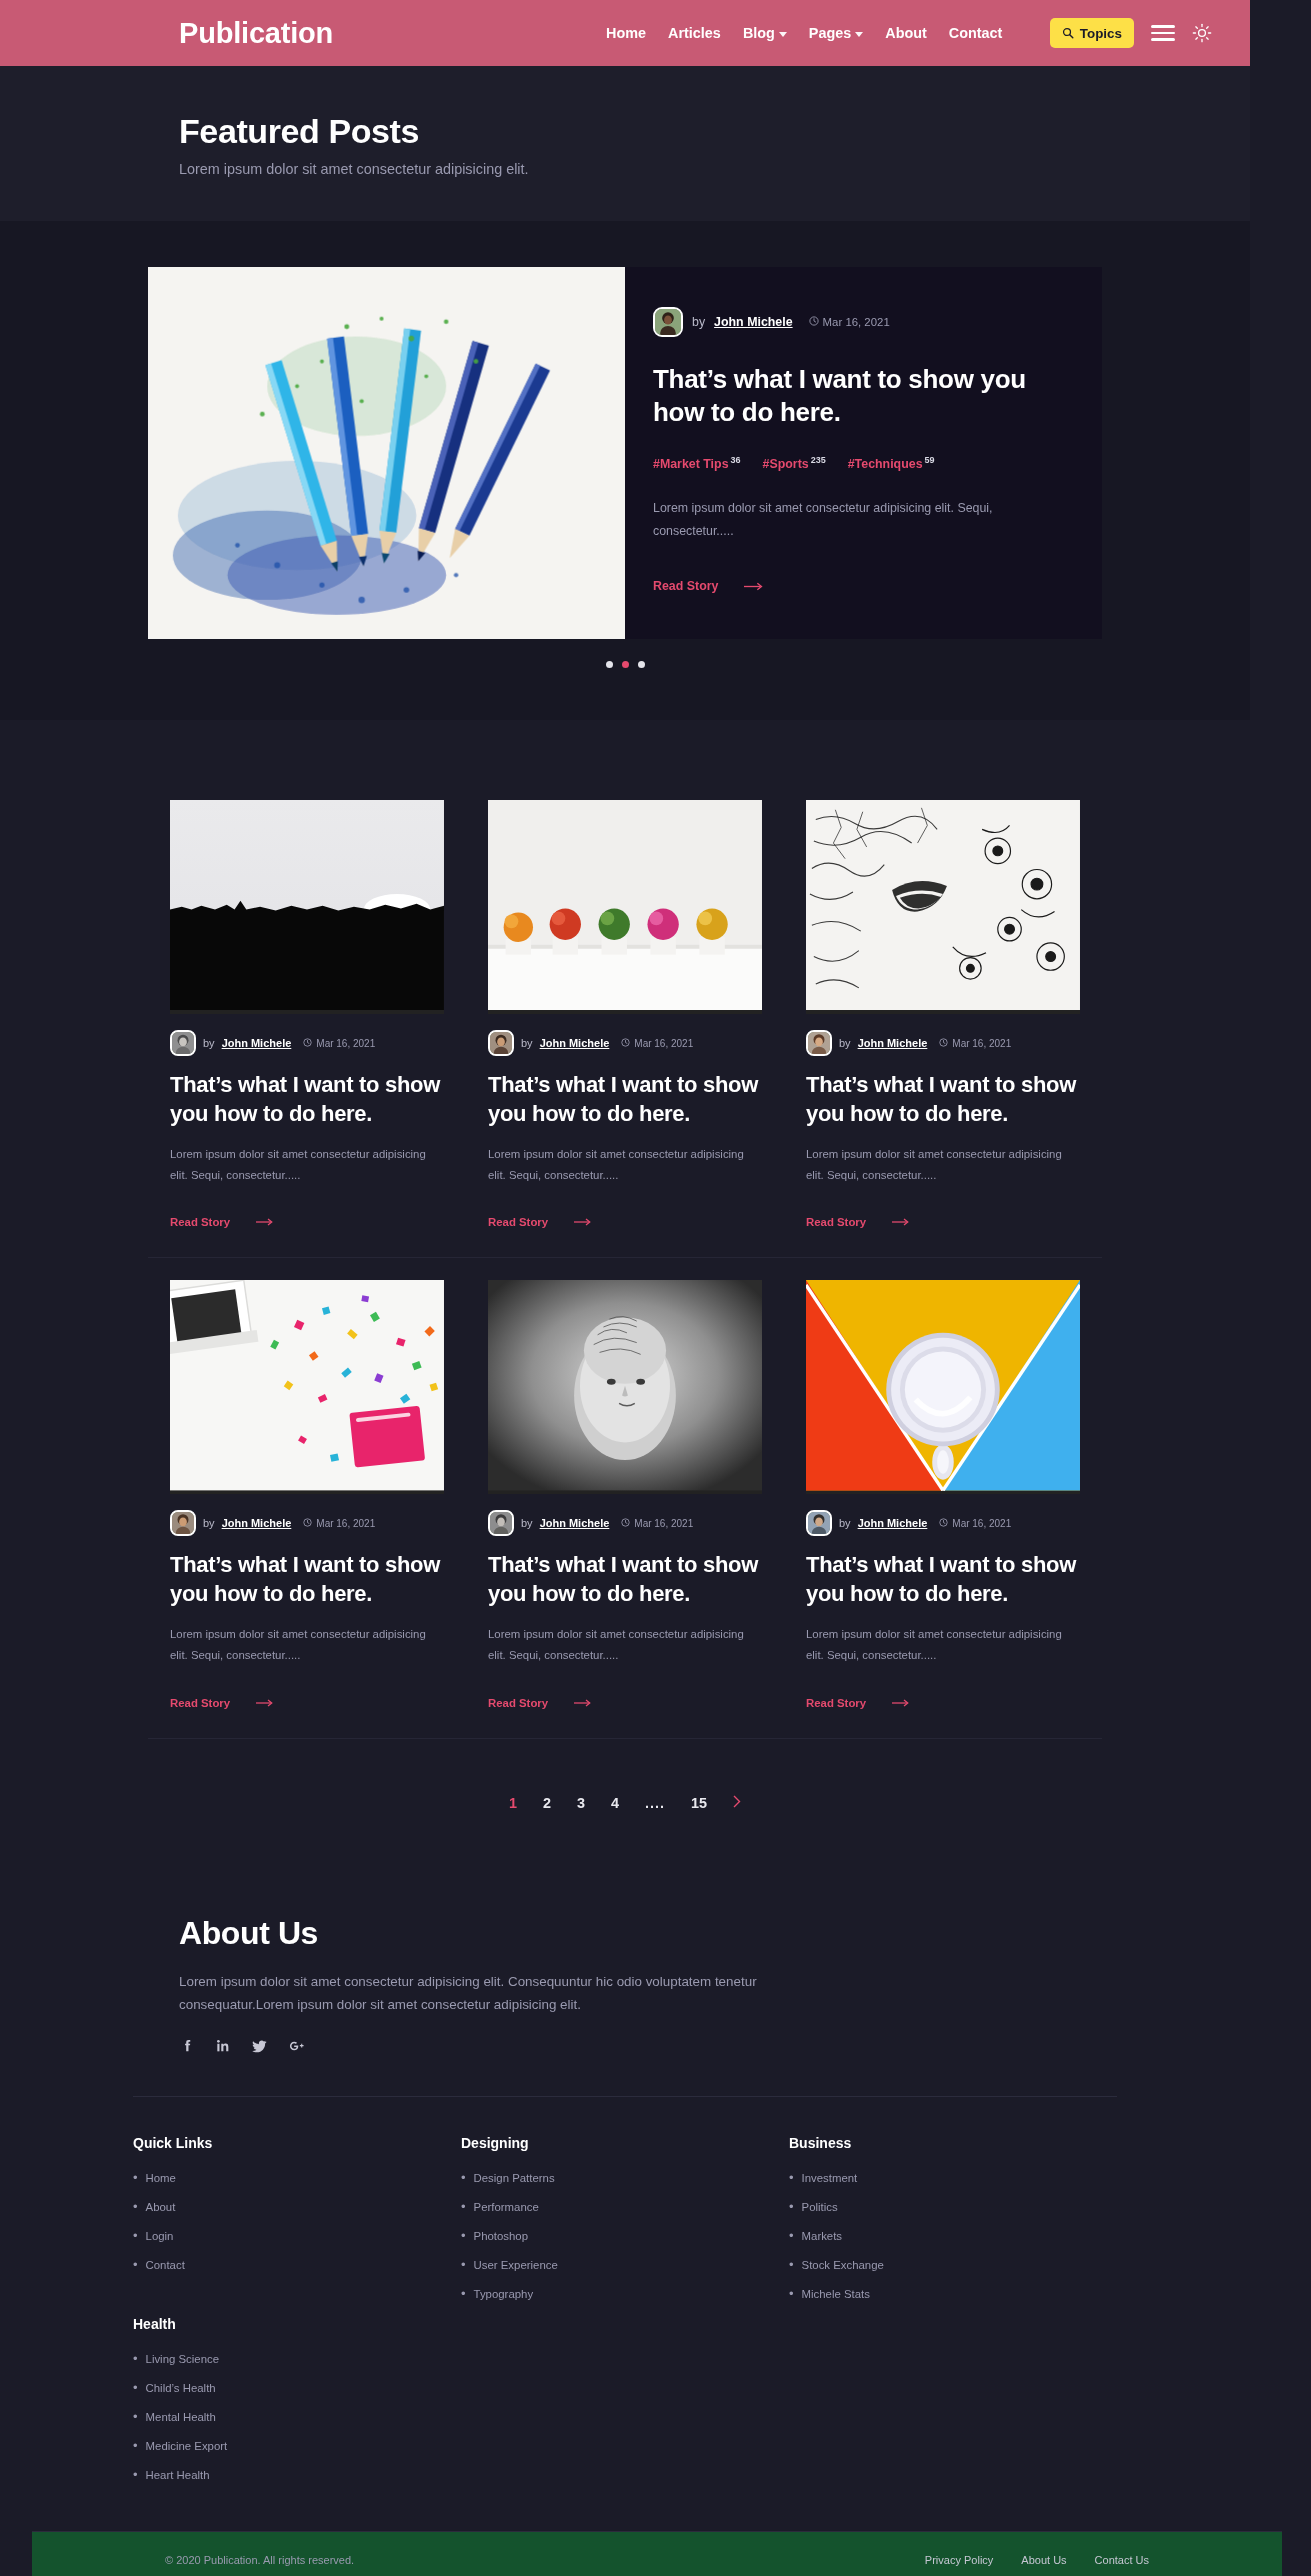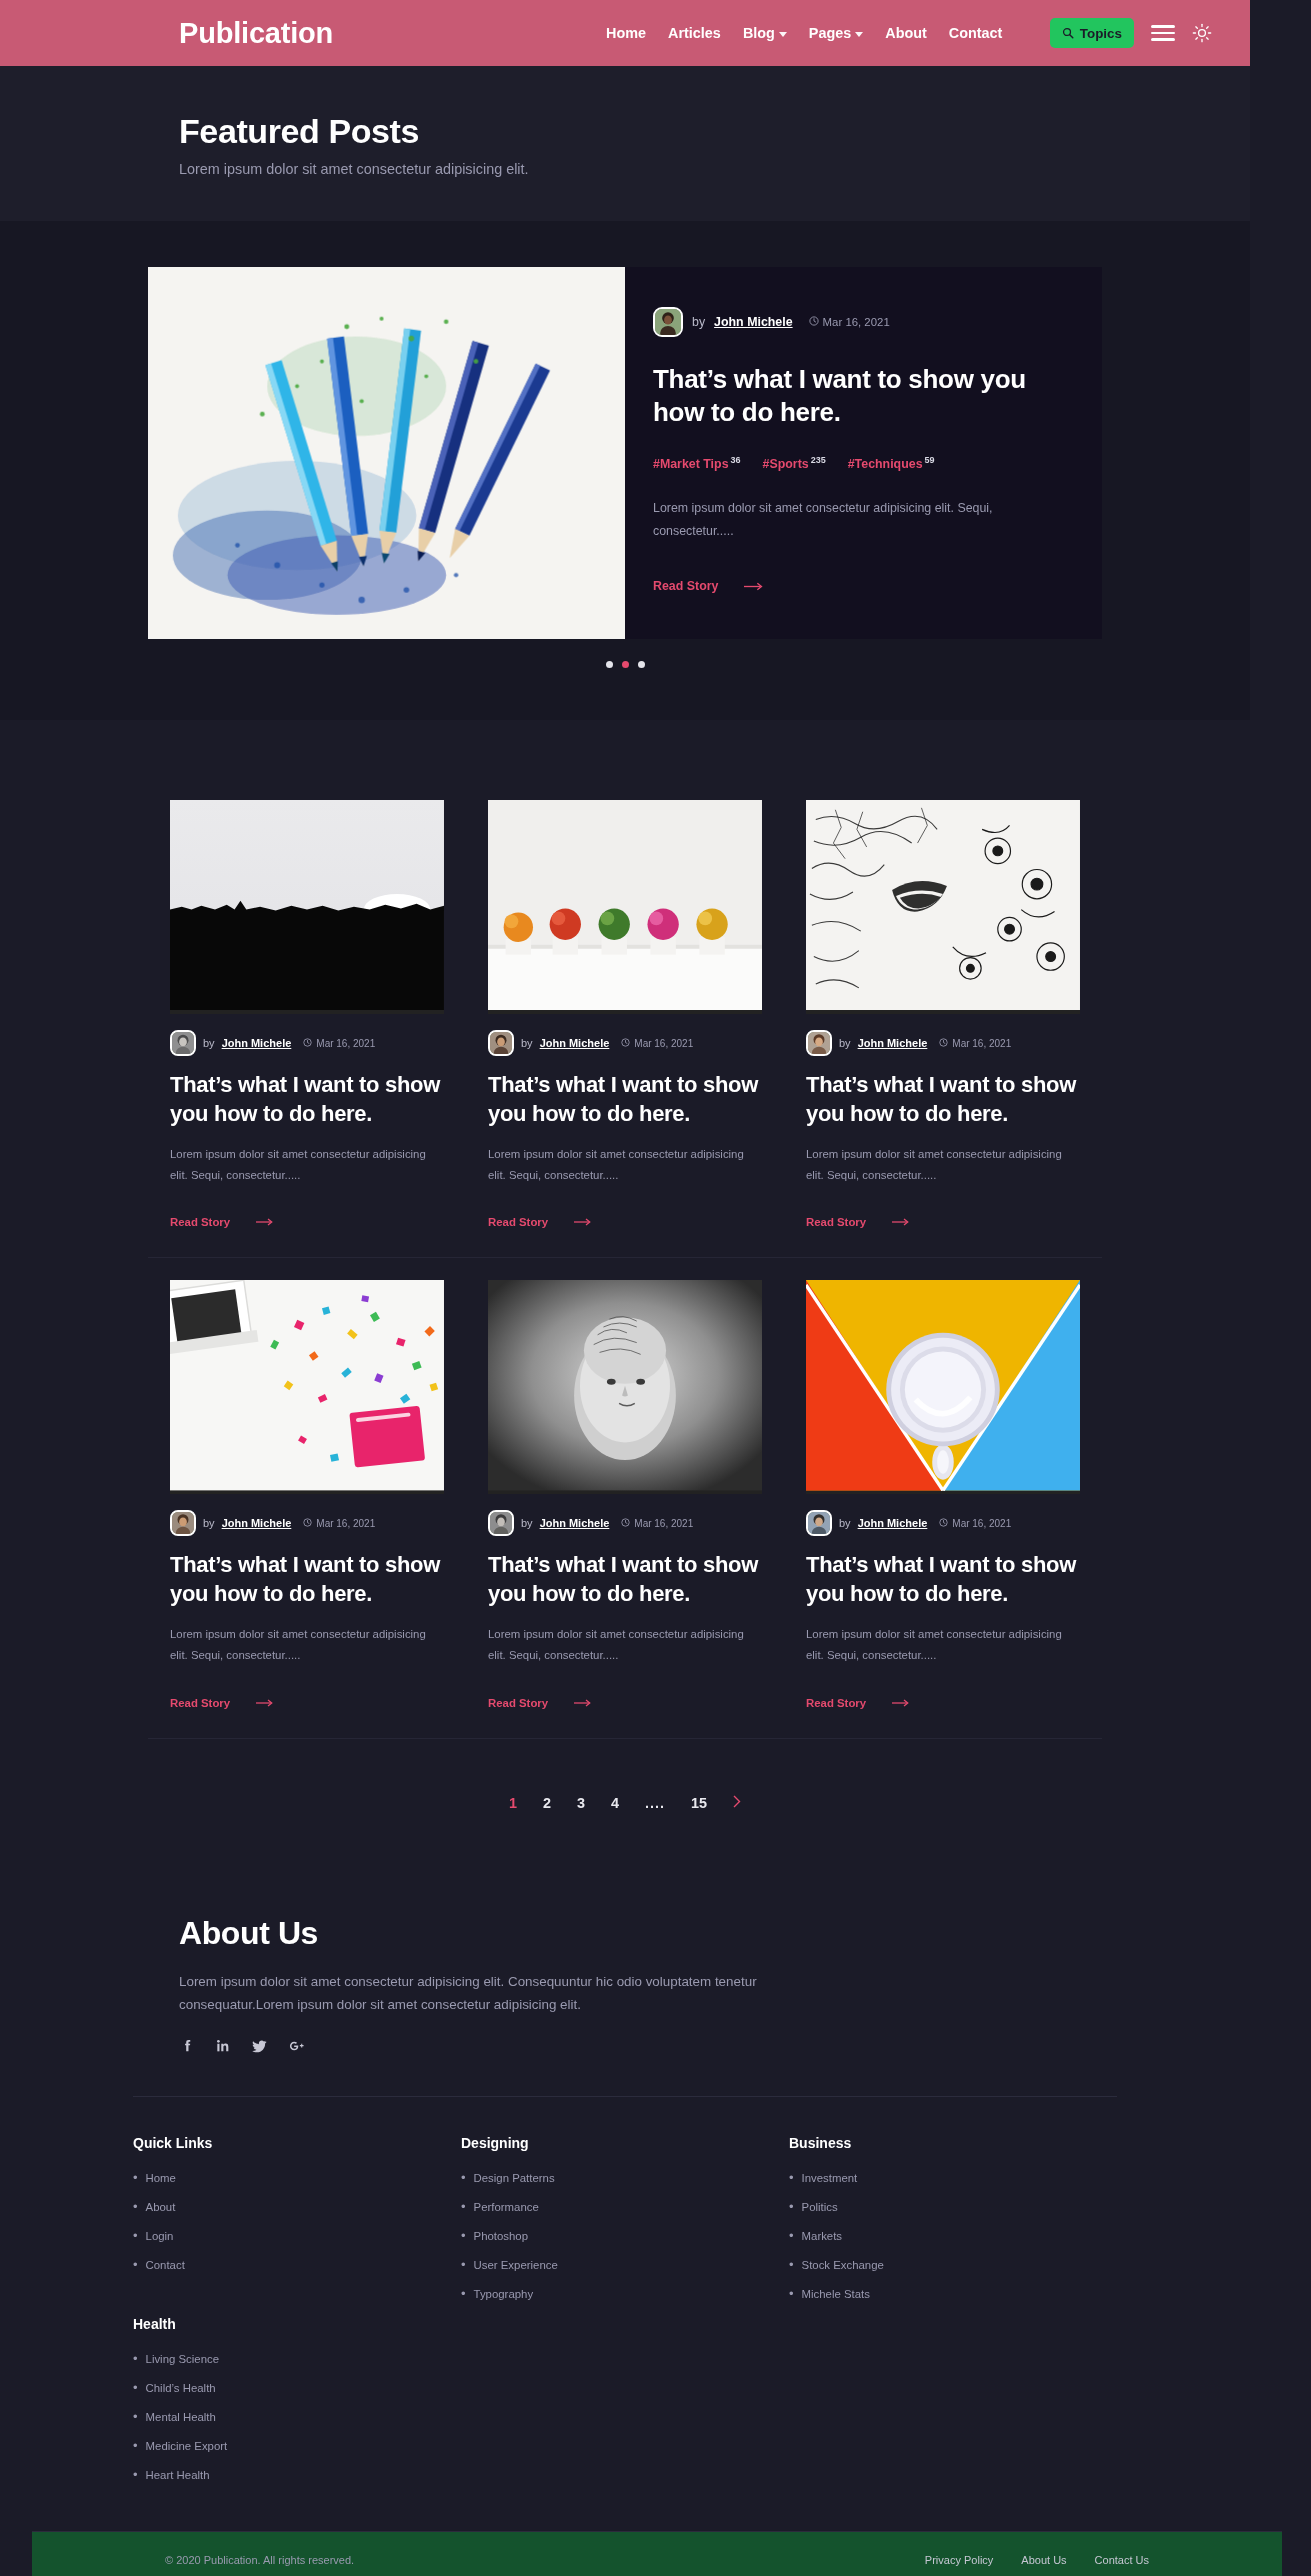--- a/index.html
+++ b/index.html
@@ -54,21 +54,21 @@
     opacity: .95;
     margin-top: 2px;
   }
   .header-right {
     margin-left: auto;
     display: flex;
     align-items: center;
     gap: 17px;
   }
   .topics-btn {
-    background: #22c55e;
+    background: #fde047;
     color: #1b1b28;
     border: none;
     border-radius: 5px;
     height: 30px;
     padding: 0 12px;
     font-size: 13.4px;
     font-weight: 700;
     display: flex;
     align-items: center;
     gap: 6px;

